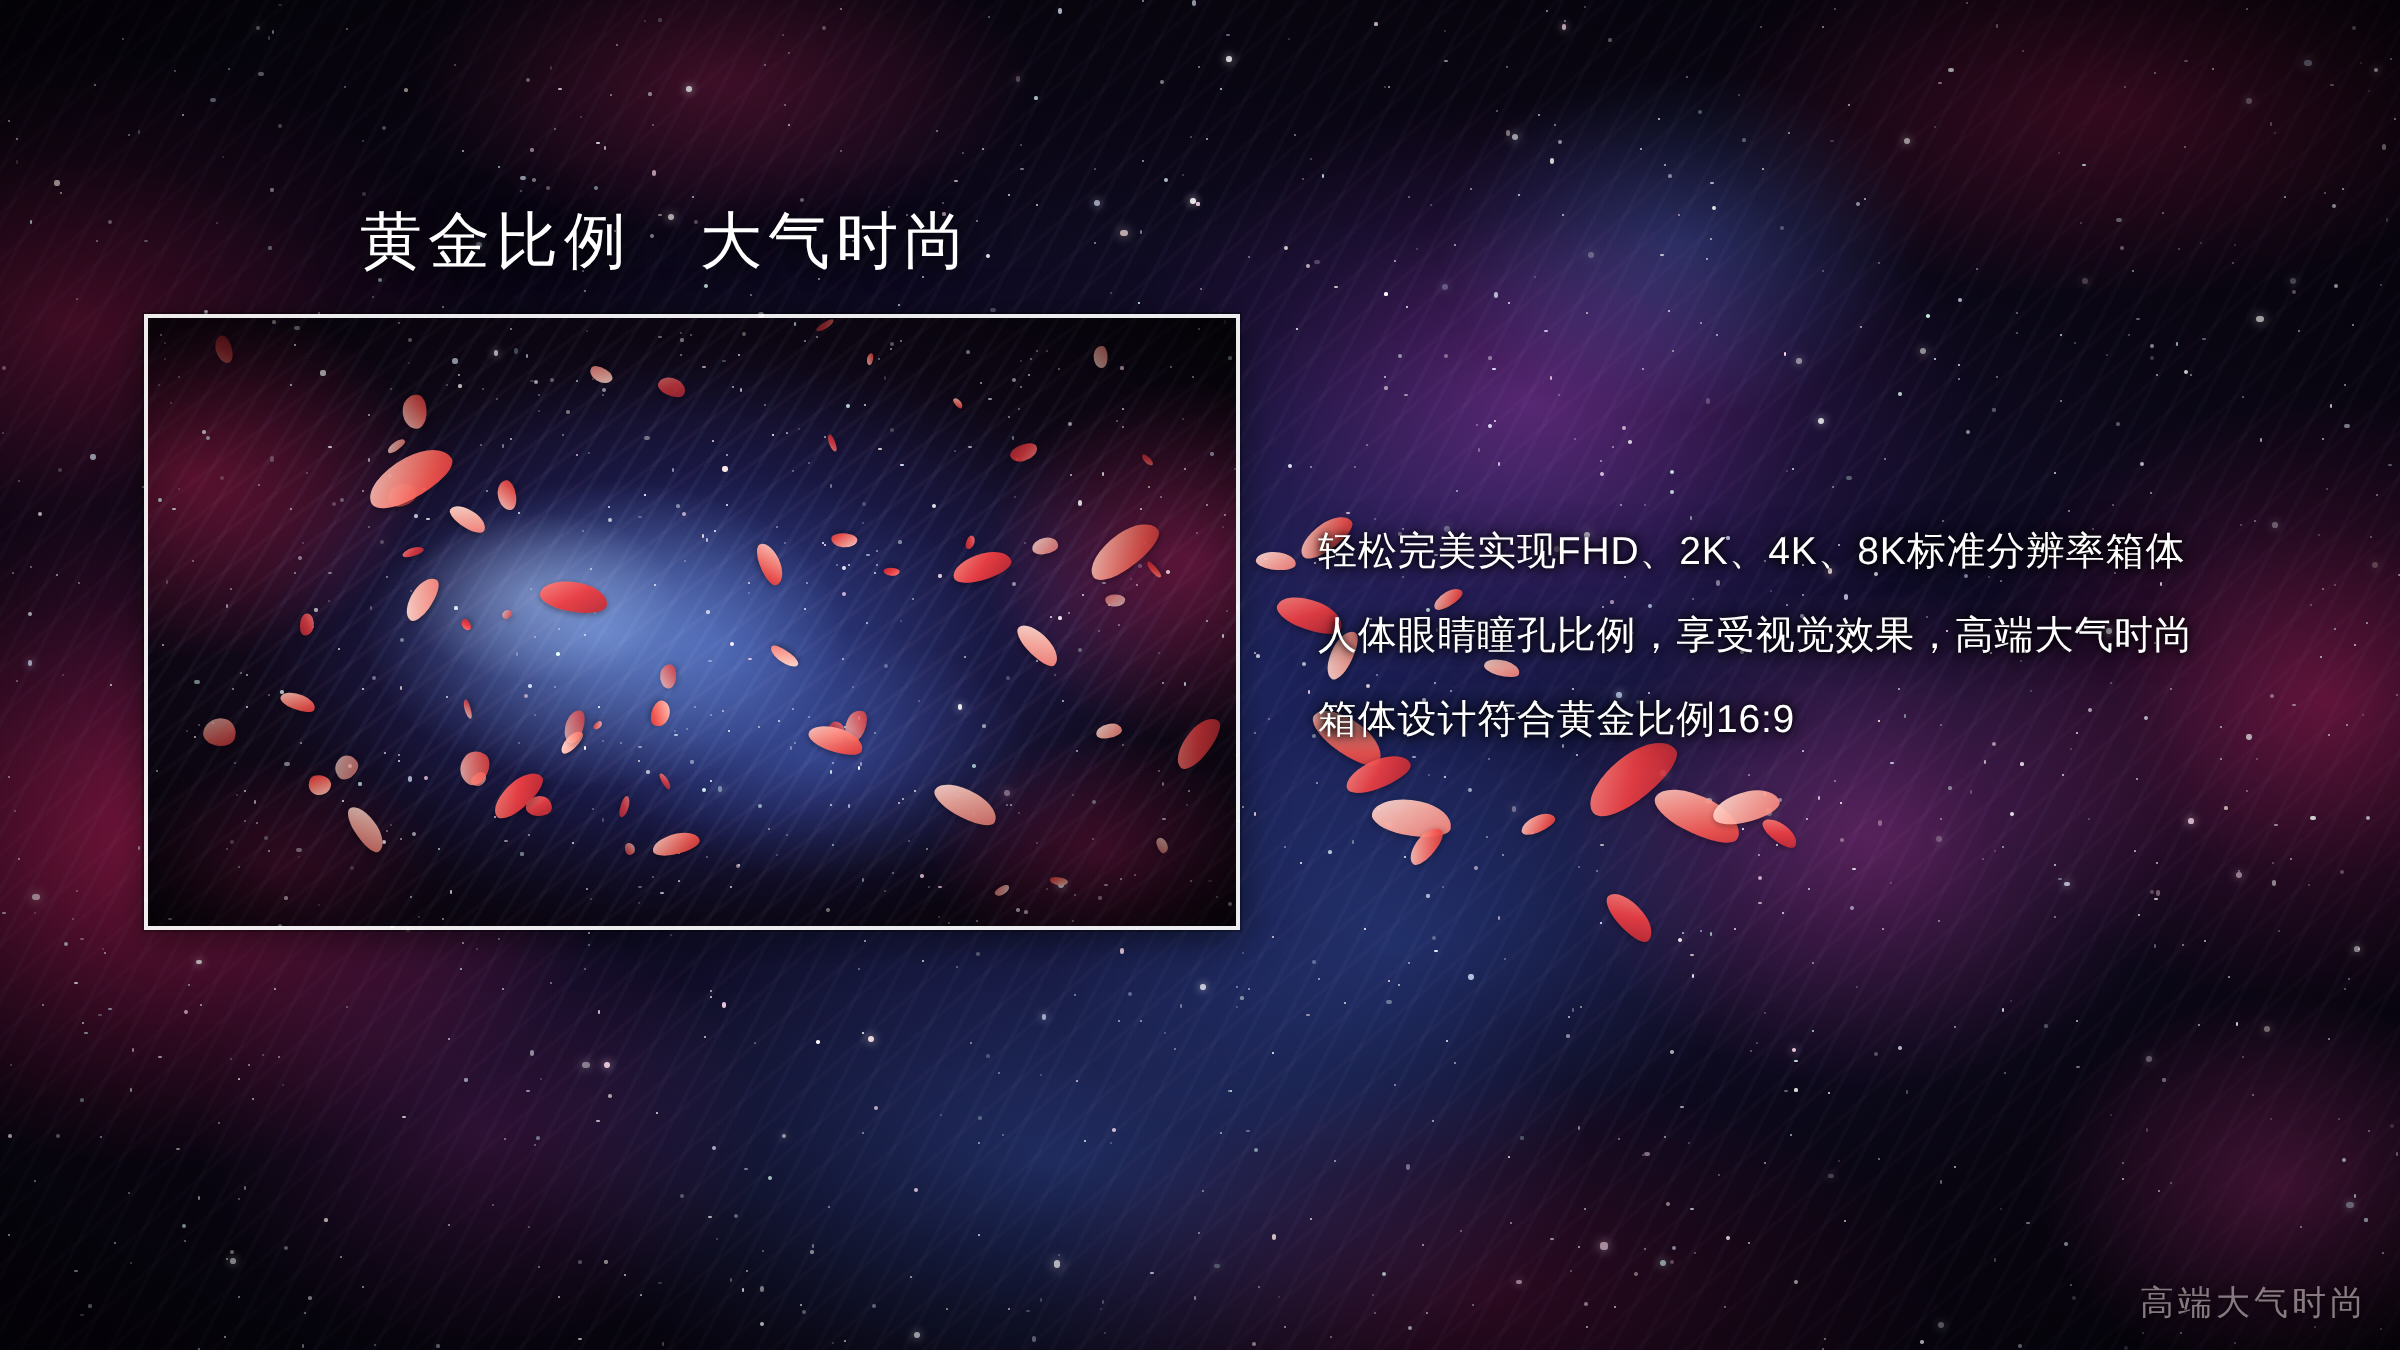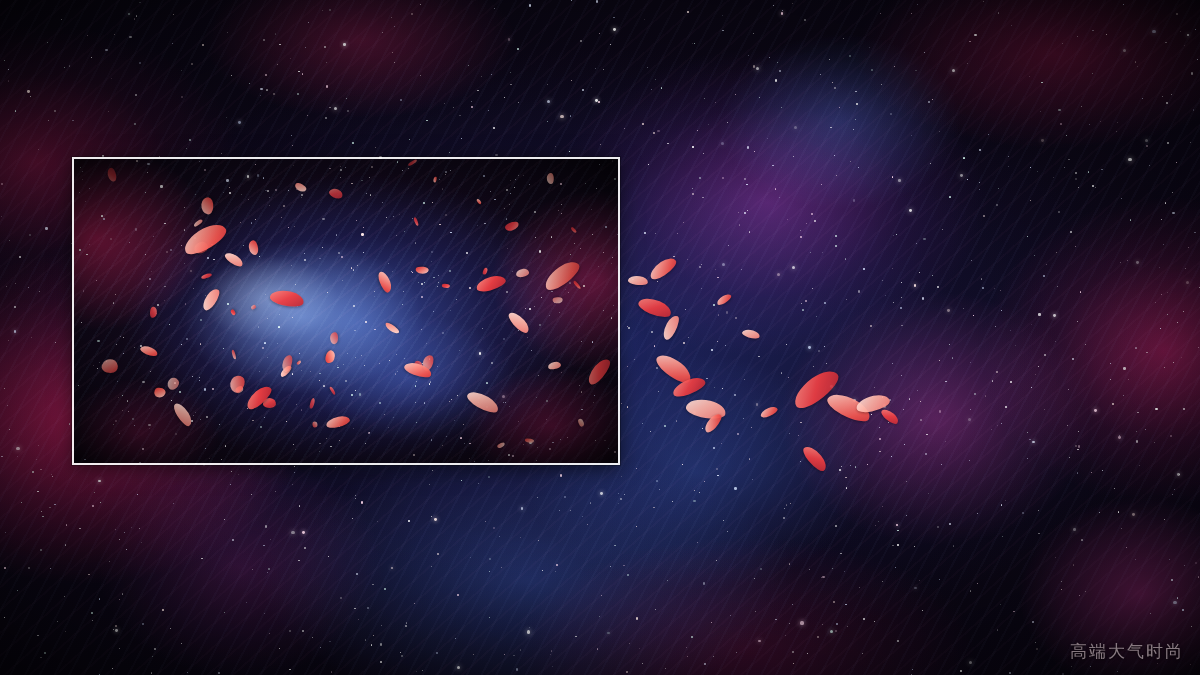--- a/index.html
+++ b/index.html
@@ -1806,16 +1806,22 @@
       <span class="petal " style="left:826px;top:398px;width:46px;height:19px;transform:rotate(28deg);opacity:0.92"></span>
       <span class="petal lite" style="left:856px;top:396px;width:34px;height:15px;transform:rotate(-12deg);opacity:0.92"></span>
       <span class="petal deep" style="left:800px;top:452px;width:30px;height:13px;transform:rotate(50deg);opacity:0.92"></span>
       <span class="petal lite" style="left:742px;top:330px;width:18px;height:8px;transform:rotate(16deg);opacity:0.92"></span>
       <span class="petal " style="left:716px;top:296px;width:16px;height:7px;transform:rotate(-30deg);opacity:0.92"></span>
       <span class="petal deep" style="left:880px;top:412px;width:20px;height:9px;transform:rotate(40deg);opacity:0.92"></span>
       <span class="petal lite" style="left:628px;top:276px;width:20px;height:9px;transform:rotate(8deg);opacity:0.92"></span>
       <span class="petal " style="left:760px;top:408px;width:18px;height:8px;transform:rotate(-22deg);opacity:0.92"></span>
     </div>
 
+  <div id="slide-title">黄金比例　大气时尚</div>
 
+  <div id="body-text">
+    <div class="line">轻松完美实现FHD、2K、4K、8K标准分辨率箱体</div>
+    <div class="line">人体眼睛瞳孔比例，享受视觉效果，高端大气时尚</div>
+    <div class="line">箱体设计符合黄金比例16:9</div>
+  </div>
 
   <div id="watermark">高端大气时尚</div>
 </div>
 
 </body></html>

